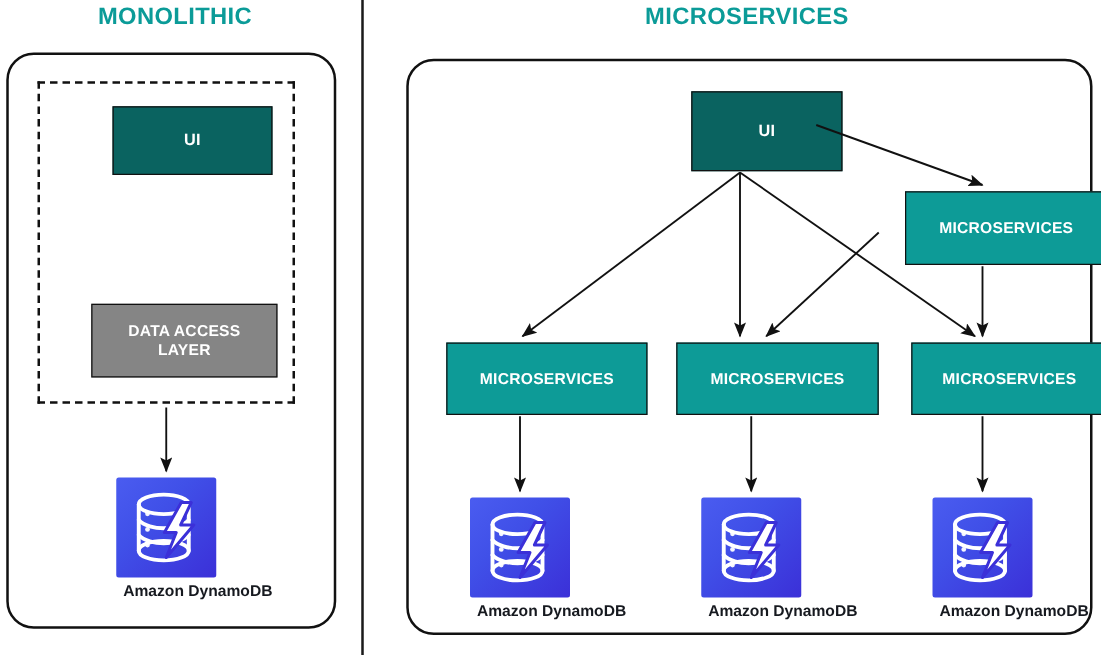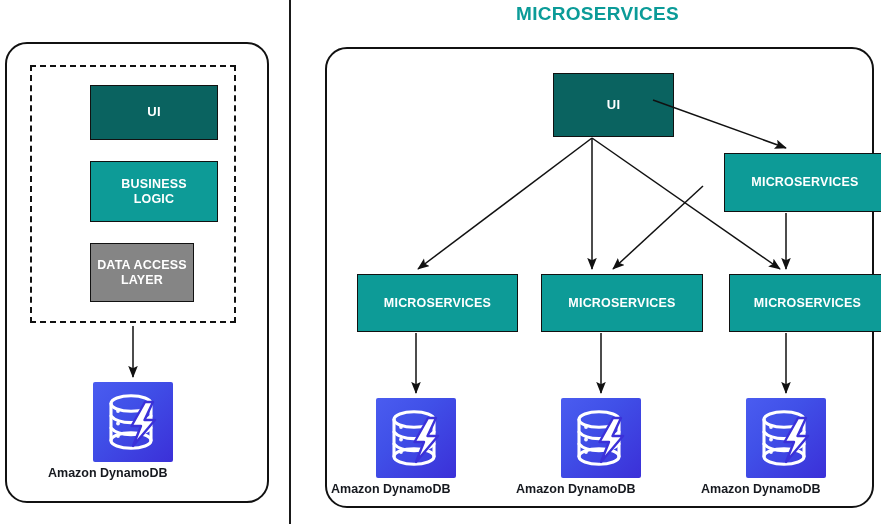--- a/index.html
+++ b/index.html
@@ -79,21 +79,21 @@
     white-space: pre-line;
     margin-left: 21px;
   }
   .node-dark { background: #0a6360; }
   .node-teal { background: #0d9b97; }
   .node-gray { background: #858585; }
 
   
   #mono-ui    { left: 69px;  top: 85px;  width: 128px; height: 55px; font-size: 13px; }
   #mono-bl    { left: 69px;  top: 161px; width: 128px; height: 61px; }
-  #mono-dal   { left: 69px;  top: 243px; width: 104px; height: 59px; }
+  #mono-dal   { left: 52px;  top: 243px; width: 149px; height: 59px; }
 
   
   #ms-ui      { left: 532px; top: 73px;  width: 121px; height: 64px; font-size: 13px; }
   #ms-top-r   { left: 703px; top: 153px; width: 162px; height: 59px; }
   #ms-b1      { left: 336px; top: 274px; width: 161px; height: 58px; }
   #ms-b2      { left: 520px; top: 274px; width: 162px; height: 58px; }
   #ms-b3      { left: 708px; top: 274px; width: 157px; height: 58px; }
 
   .ddb {
     position: absolute;
@@ -105,21 +105,21 @@
     height: 80px;
     border-radius: 2px;
     background: linear-gradient(135deg, #4a5cf0 0%, #4050e8 38%, #3b30d8 100%);
     display: block;
   }
   .ddb-label {
     position: absolute;
     top: 84px;
     left: -45px;
     width: 170px;
-    text-align: left;
+    text-align: right;
     font-size: 12.5px;
     font-weight: bold;
     color: #16191f;
     white-space: nowrap;
   }
   #ddb-mono { left: 93px; top: 382px; }
   #ddb-1    { left: 376px; top: 398px; }
   #ddb-2    { left: 561px; top: 398px; }
   #ddb-3    { left: 746px; top: 398px; }
 
@@ -129,30 +129,29 @@
     width: 881px;
     height: 524px;
     pointer-events: none;
   }
 </style>
 </head>
 <body>
 
 <div id="stage">
 
+  <div class="panel-title" id="mono-title">MONOLITHIC</div>
   <div class="panel-title" id="micro-title">MICROSERVICES</div>
 
   <div class="divider"></div>
 
   <div class="round-container" id="mono-container"></div>
   <div class="dashdot-box"></div>
 
   <div class="node node-dark" id="mono-ui">UI</div>
-  <div class="node node-teal" id="mono-bl">BUSINESS
-LOGIC</div>
   <div class="node node-gray" id="mono-dal">DATA ACCESS
 LAYER</div>
 
   <div class="ddb" id="ddb-mono">
     <span class="ddb-tile">
       <svg width="80" height="80" viewBox="0 0 80 80" aria-hidden="true">
         <g fill="none" stroke="#ffffff" stroke-width="3.1" stroke-linecap="round" stroke-linejoin="round">
           <ellipse cx="38" cy="21.5" rx="20" ry="7.8"></ellipse>
           <path d="M18 21.5 V58.5"></path>
           <path d="M58 21.5 V58.5"></path>

